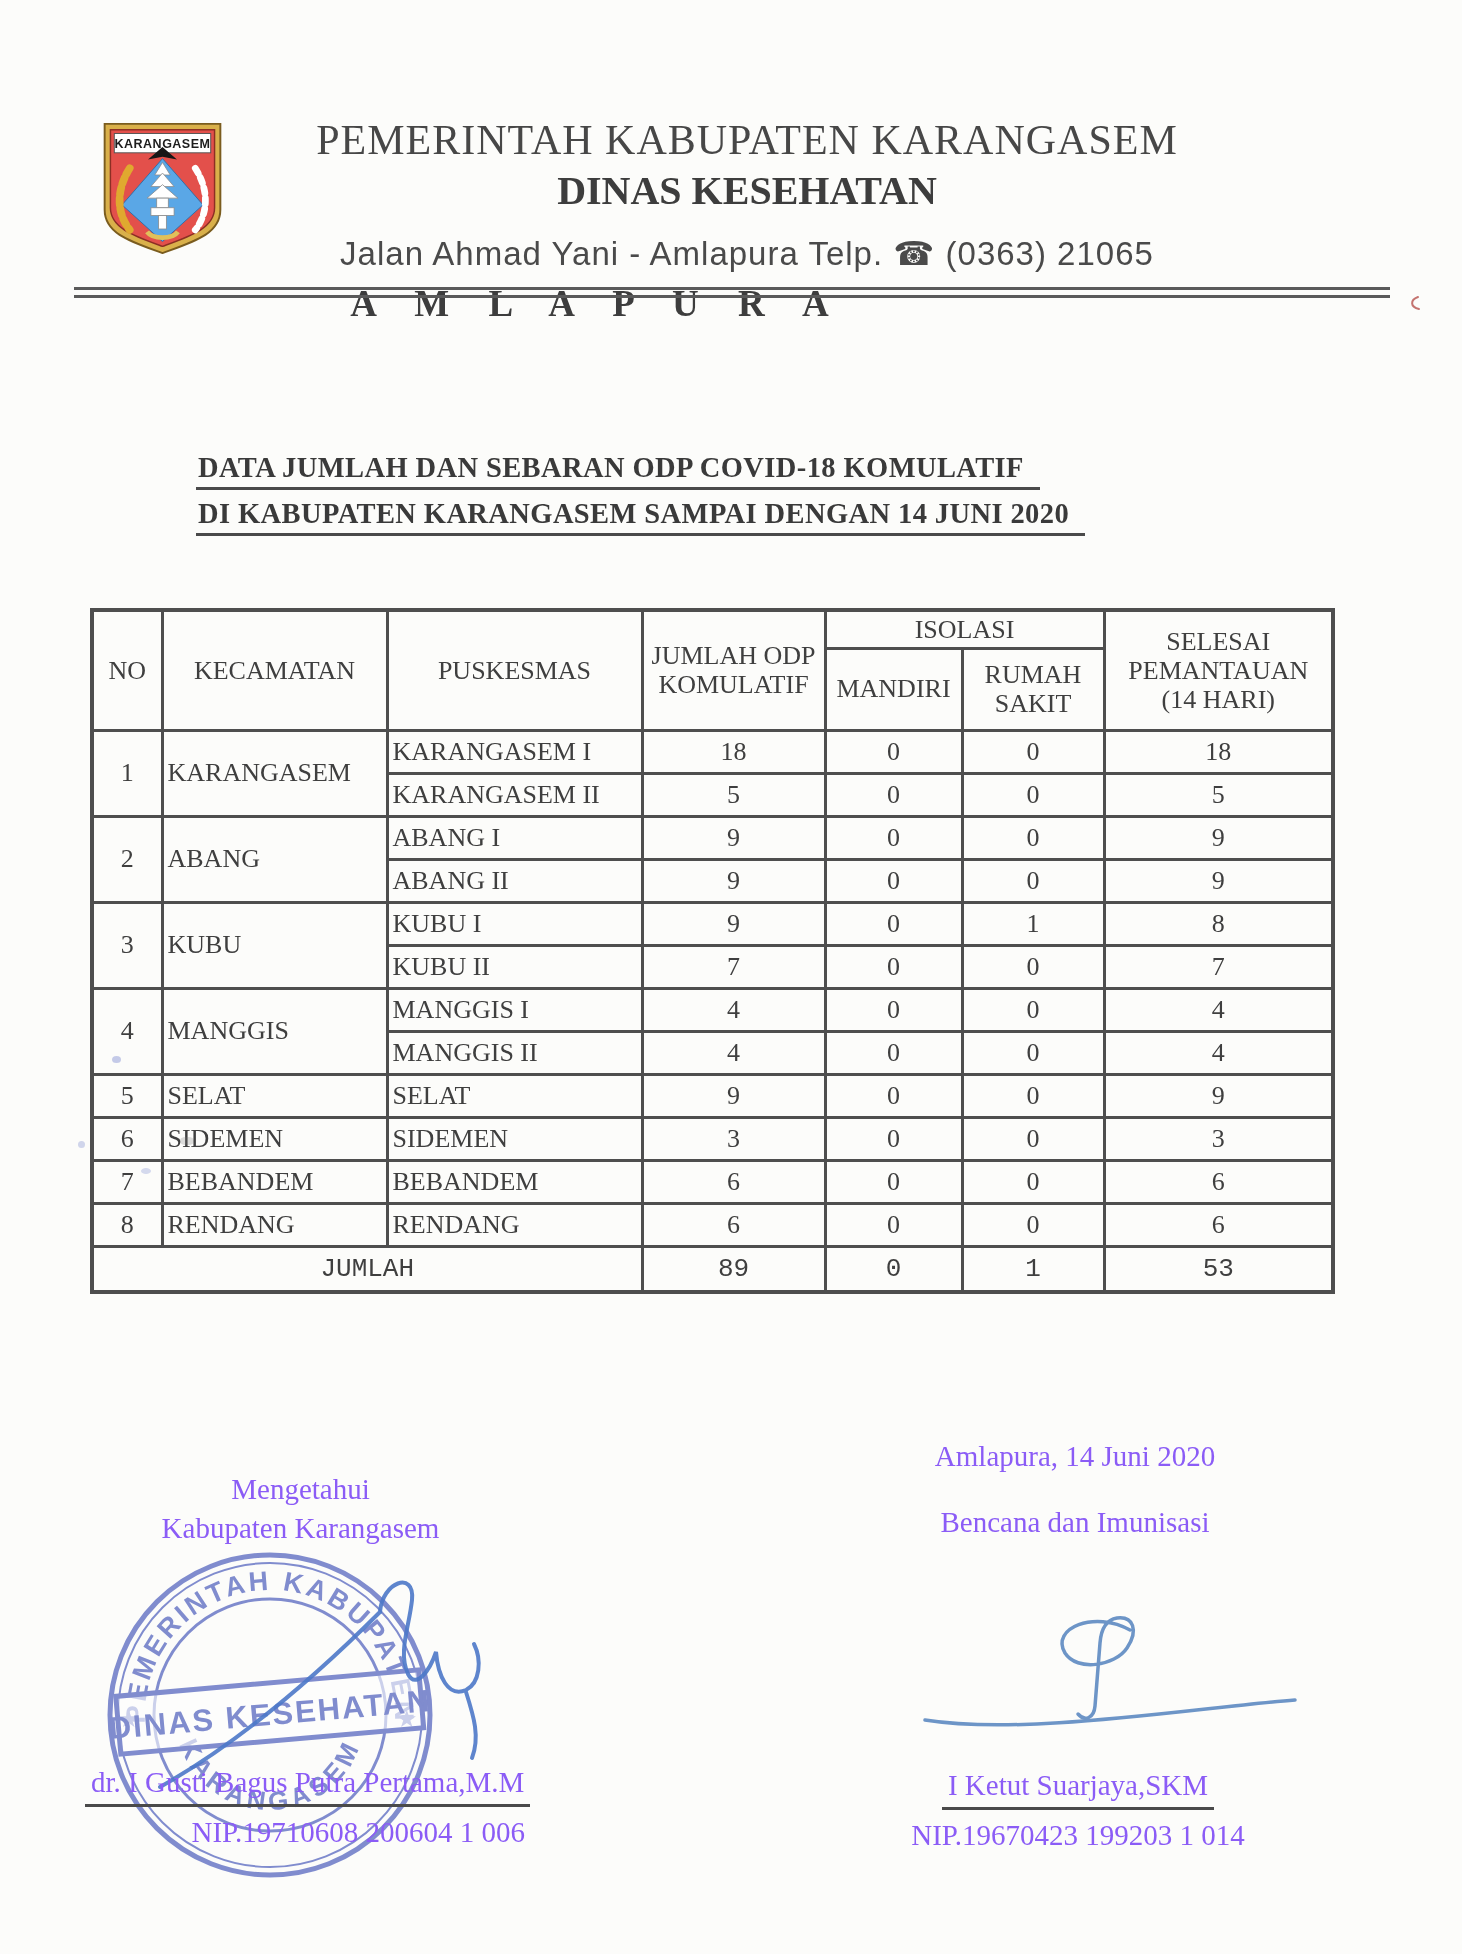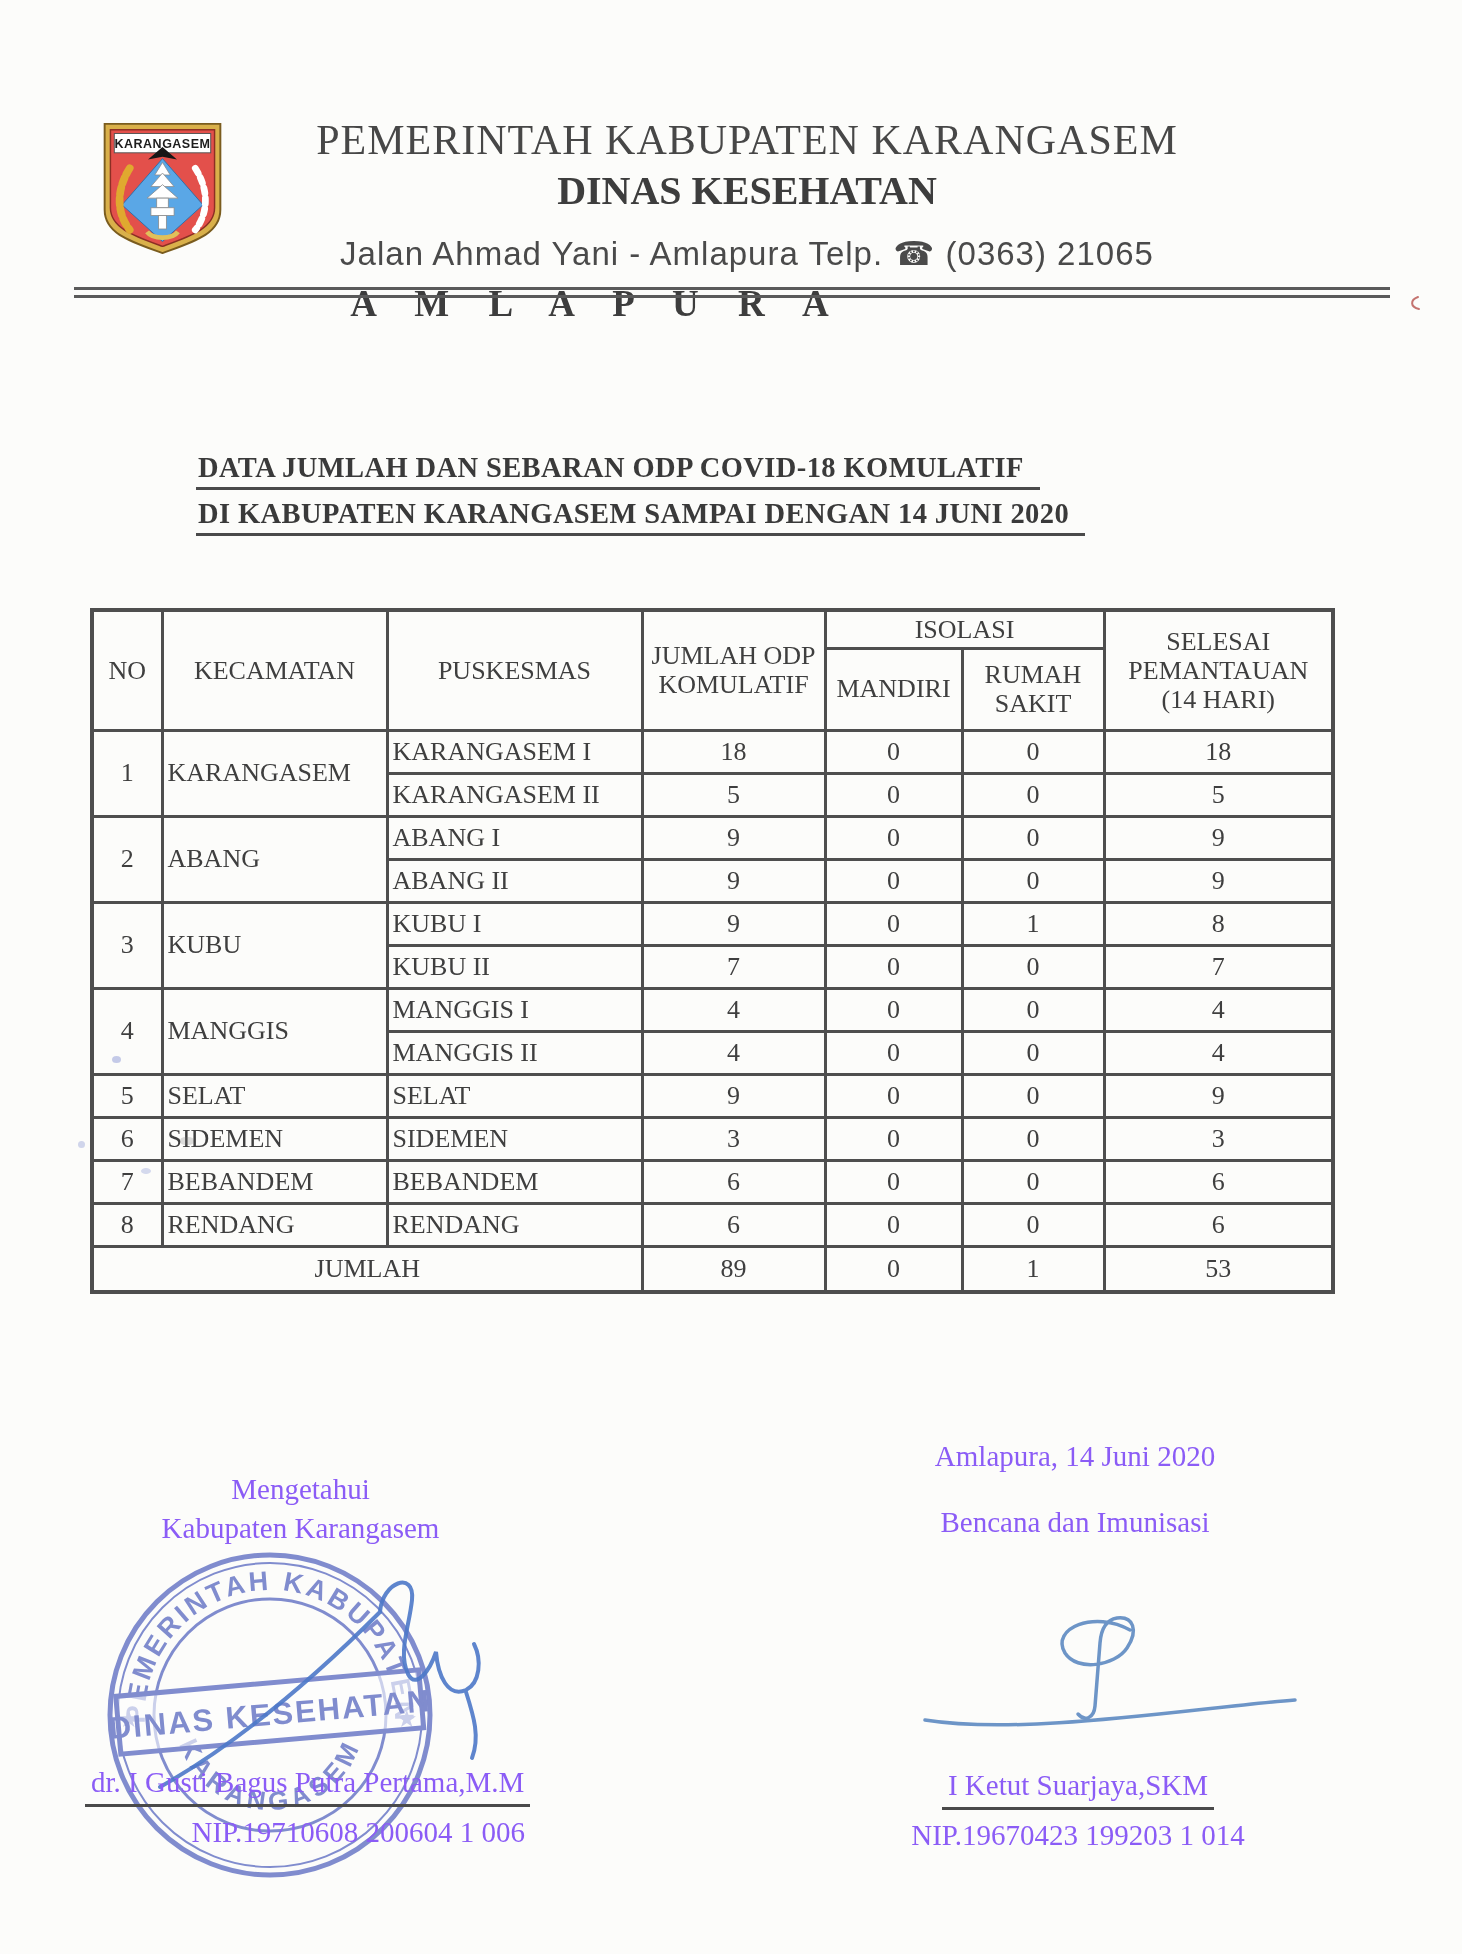--- a/index.html
+++ b/index.html
@@ -23,21 +23,21 @@
   .t-line{display:table;border-bottom:3px solid #4a4a4a;padding:0 16px 3px 2px;margin-bottom:8px;white-space:nowrap;}
   
   table.data{position:absolute;top:608px;left:90px;border-collapse:collapse;table-layout:fixed;
     width:1243px;font-size:26px;color:#3f3f3f;border:4px solid #4e4e4e;}
   table.data th,table.data td{border:3px solid #4e4e4e;padding:2px 4px;overflow:hidden;}
   table.data th{font-weight:400;text-align:center;line-height:1.12;}
   tr.hrow1{height:38px;} tr.hrow2{height:82px;}
   tbody tr{height:43px;}
   td.c{text-align:center;} td.l{text-align:left;padding-left:8px;}
   tr.total{height:46px;}
-  tr.total td{text-align:center;}
+  tr.total td{text-align:center;font-family:Liberation Mono, monospace;}
   
   .sig{font-size:29px;color:#8b5cf6;line-height:1.34;}
   .sig-date{position:absolute;top:1437px;left:900px;width:350px;text-align:center;}
   .sig-left-head{position:absolute;top:1470px;left:108px;width:385px;text-align:center;}
   .sig-right-head{position:absolute;top:1503px;left:885px;width:380px;text-align:center;}
   .sig-left-name{position:absolute;top:1763px;left:85px;width:440px;text-align:right;}
   .sig-right-name{position:absolute;top:1766px;left:868px;width:420px;text-align:center;}
   .uname{display:inline-block;border-bottom:3px solid #4a4a4a;padding:0 6px 2px;white-space:nowrap;}
   .nip{margin-top:6px;}
   .stamp{position:absolute;left:100px;top:1545px;opacity:.78;}

